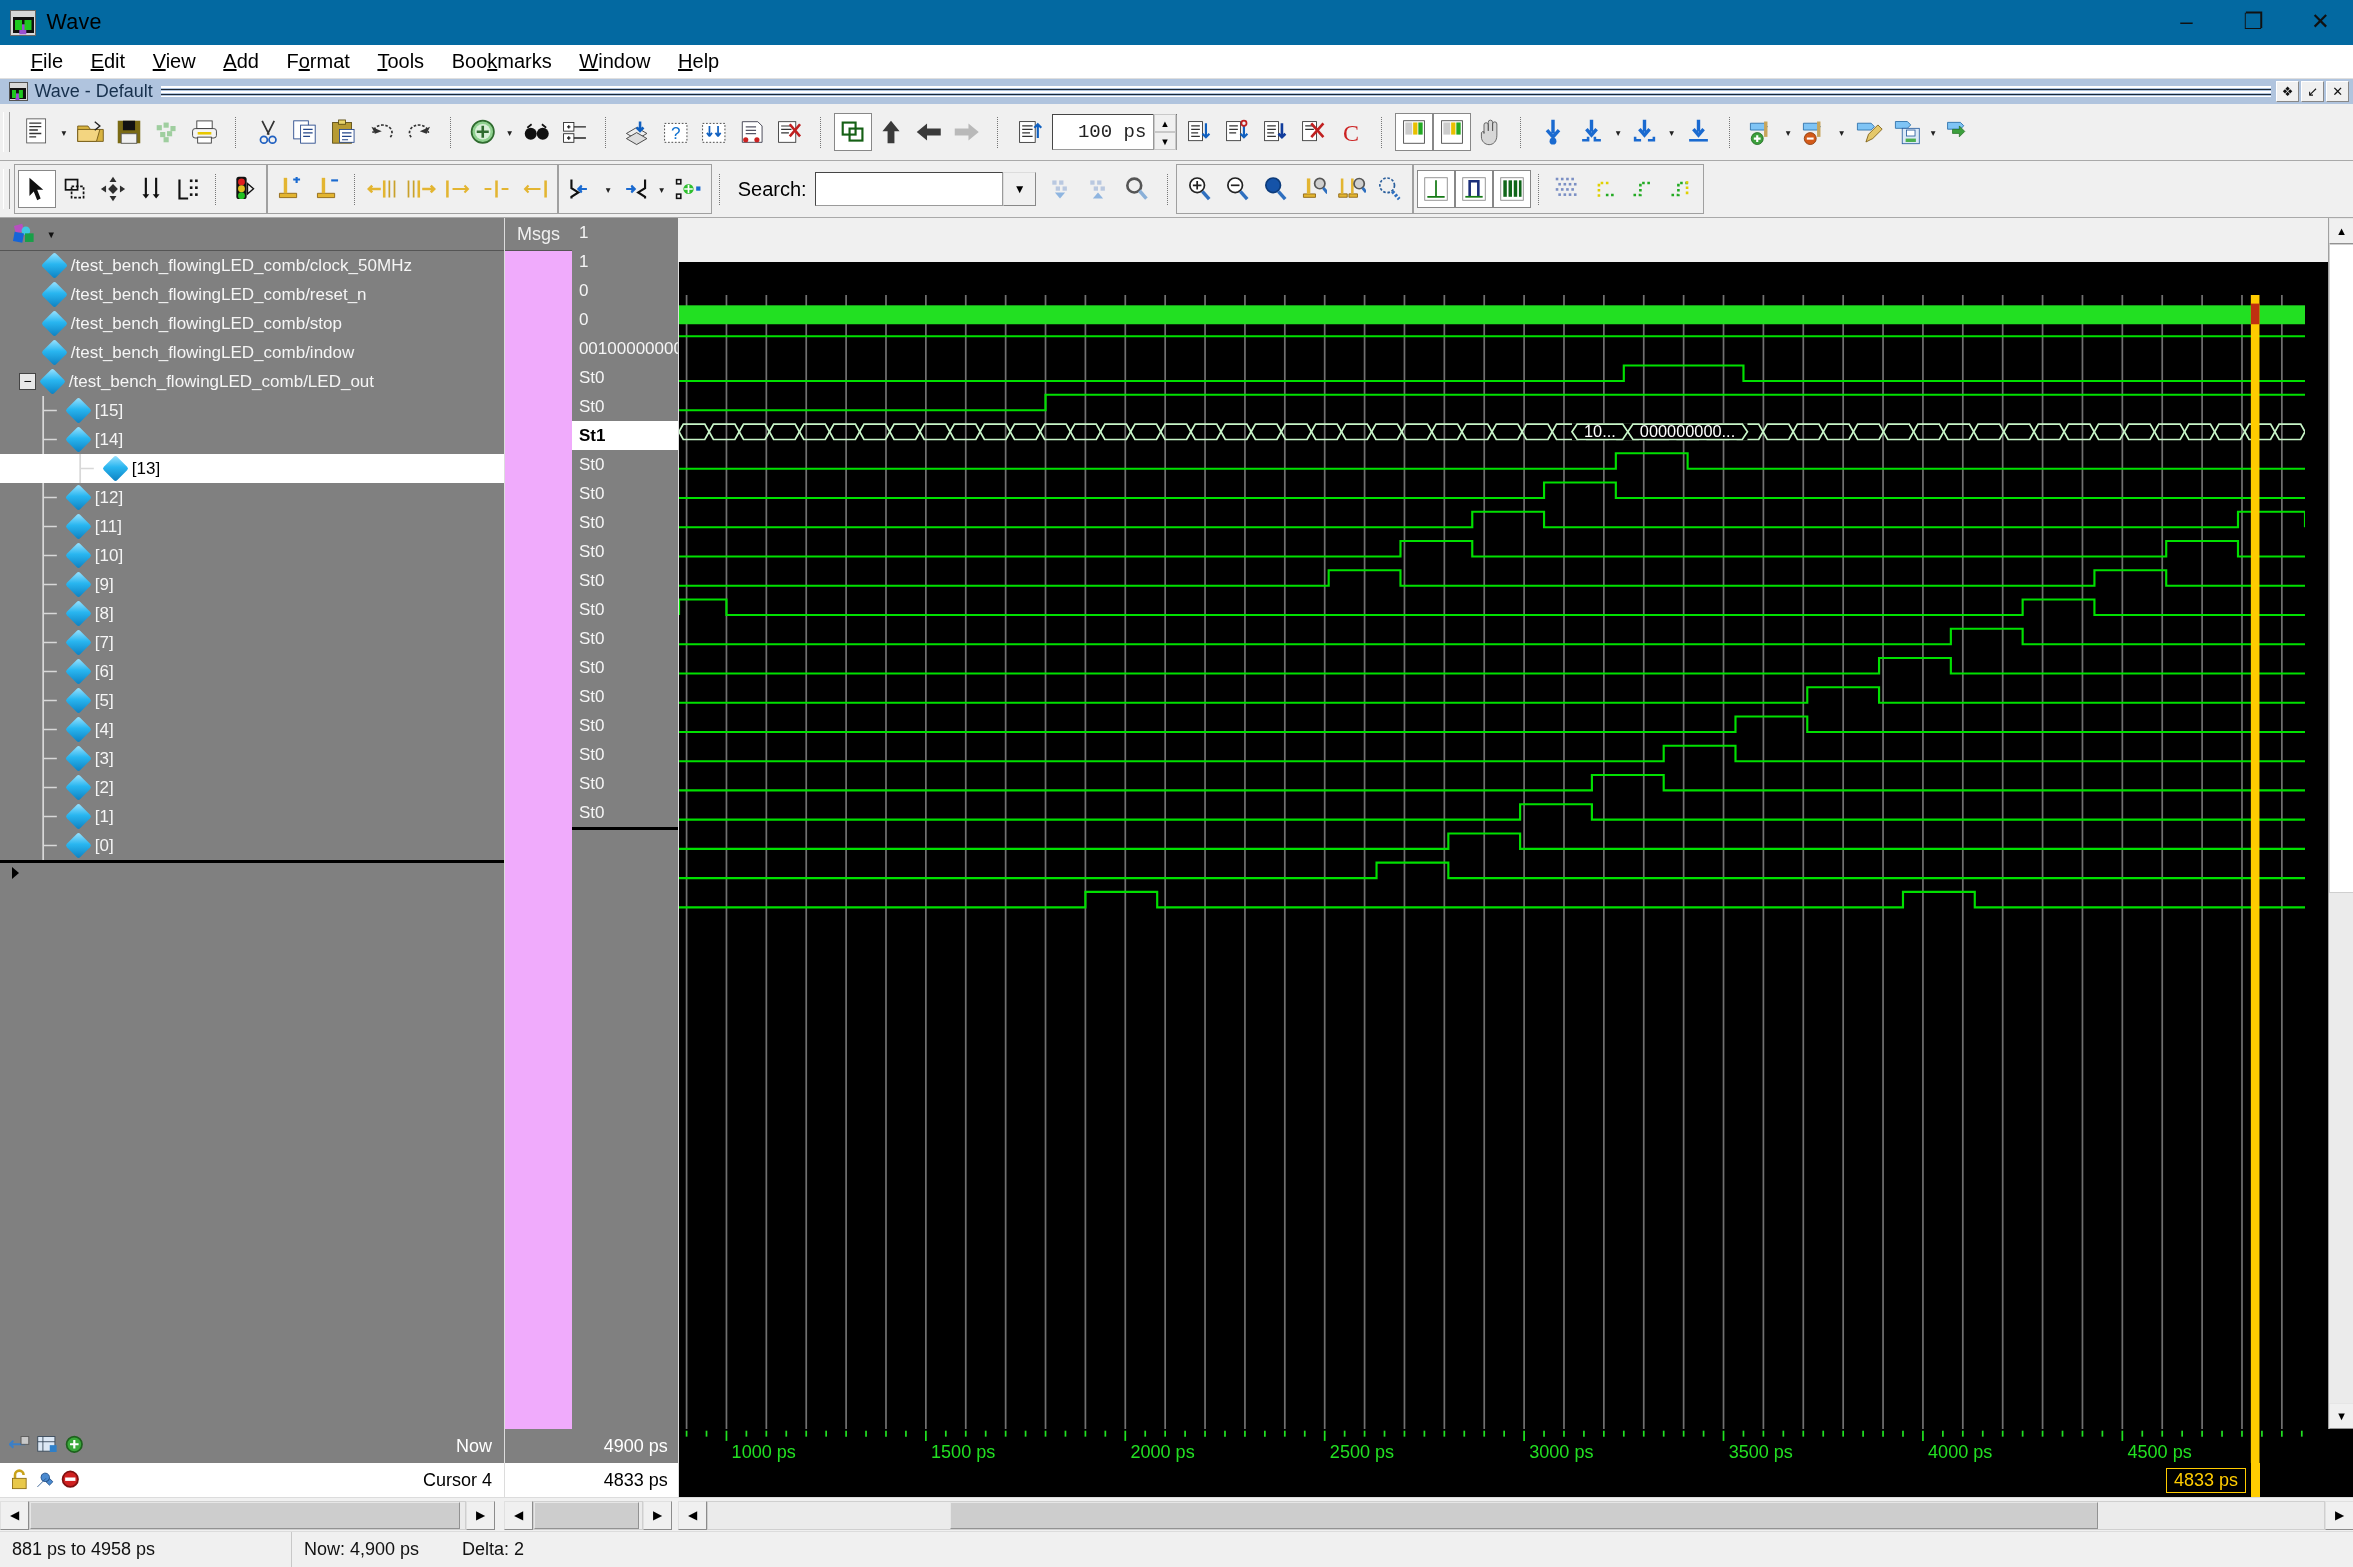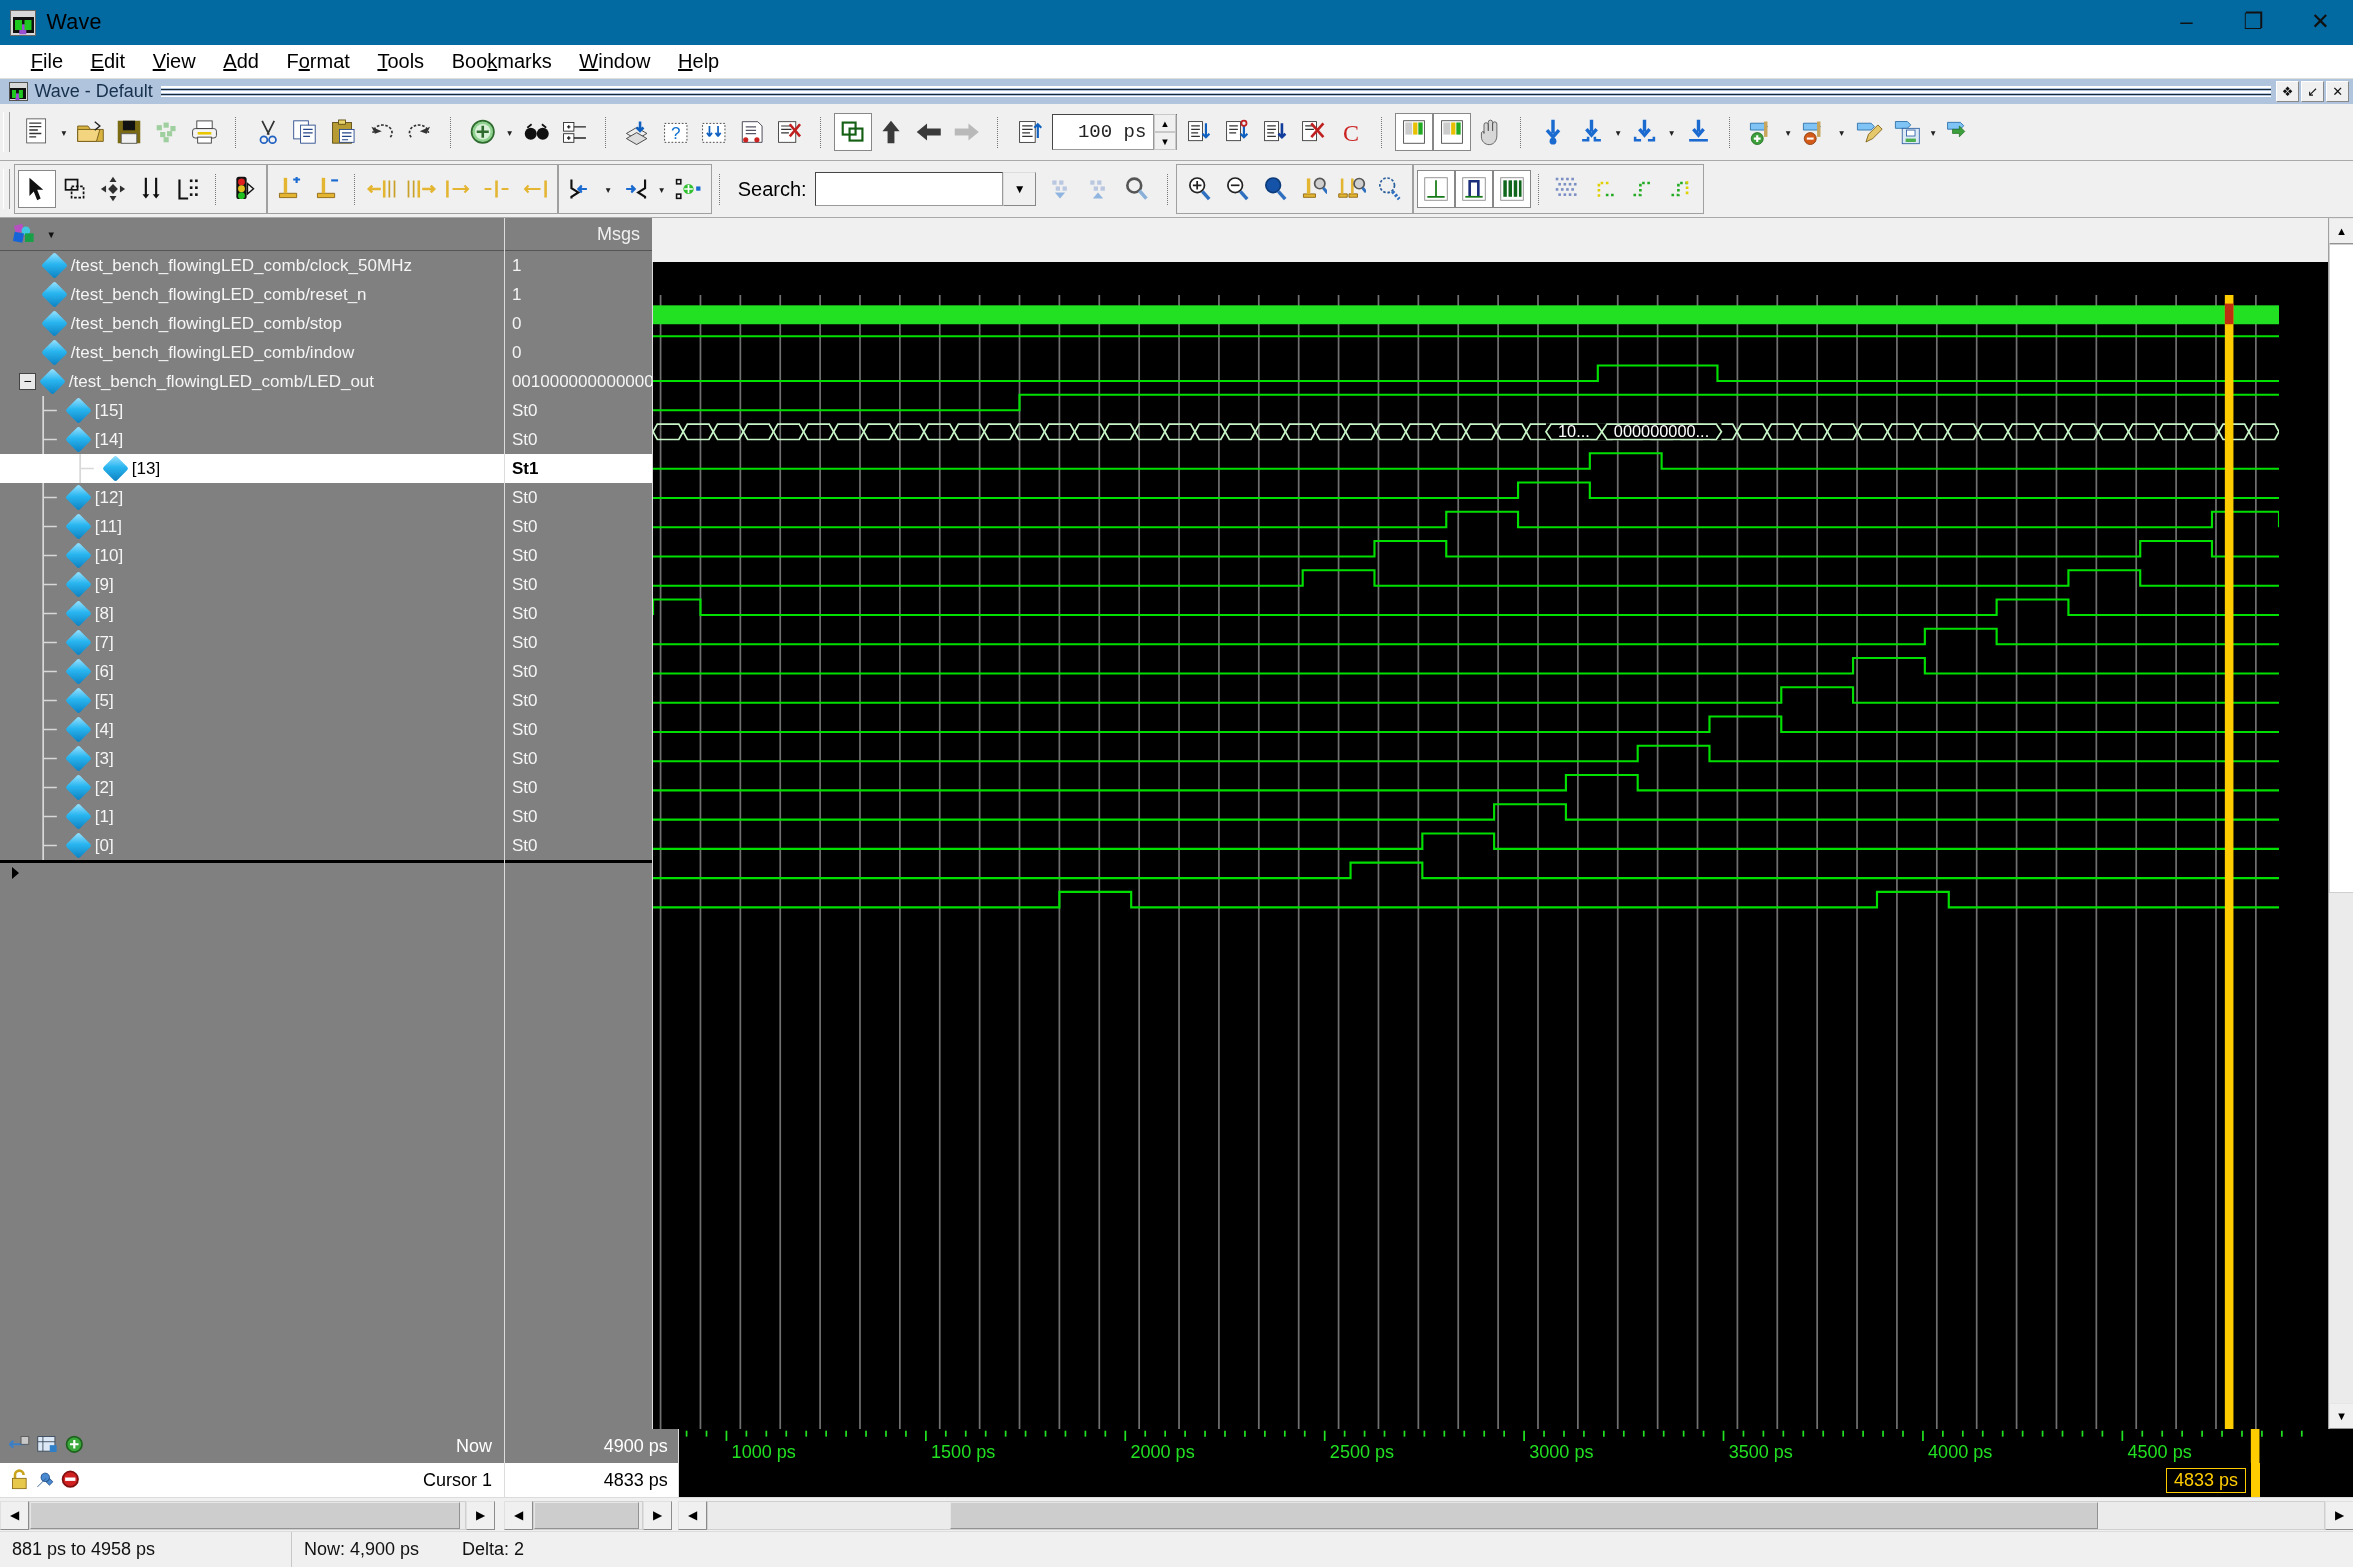--- a/index.html
+++ b/index.html
@@ -161,21 +161,21 @@
     display: flex; align-items: center; justify-content: center;
     font-size: 12px;
   }
 
   
   .main {
     flex: 1 1 auto; display: flex; min-height: 0;
     background: #f0f0f0;
   }
   .pathpane { width: 504px; display: flex; flex-direction: column; background: #808080; }
-  .valpane  { width: 148px; display: flex; flex-direction: column; background: #f0abfc;
+  .valpane  { width: 174px; display: flex; flex-direction: row; background: #f0abfc;
               border-left: 1.7px solid #dcdcdc; }
   .wavepane { flex: 1 1 auto; display: flex; flex-direction: column; min-width: 0;
               border-left: 1.7px solid #dcdcdc; background: #000; margin-top: 44px; }
   .vscroll  { width: 26px; background: #f0f0f0; border-left: 0.9px solid #a0a0a0;
               display: flex; flex-direction: column; }
 
   .paneheader {
     height: 33px; background: #808080; display: flex; align-items: center;
     border-bottom: 0.9px solid #555; padding-left: 12px;
   }
@@ -1384,21 +1384,21 @@
                 <path d="M4 22l10-10M12 6a5 5 0 1 0 6 6l4 4-4 4-4-4a5 5 0 0 0-2-10z" fill="#4a8ad0" stroke="#24528a"></path>
               </svg>
           </span>
           <span>
             <svg width="20.6" height="22.4" viewBox="0 0 24 26">
                 <circle cx="12" cy="13" r="9" fill="#d02020" stroke="#801010" stroke-width="2"></circle>
                 <rect x="6" y="11" width="12" height="4" fill="#fff"></rect>
               </svg>
           </span>
         </span>
-        <span>Cursor 1</span>
+        <span>Cursor 4</span>
       </div>
       <div class="val white">4833 ps</div>
       <div class="rest">
         <div id="cursor-strip" style="position:absolute;inset:0;">
             <div style="position:absolute;left:1572px;top:0;width:8.6px;height:100%;background:#ffcc00;"></div>
             <div style="position:absolute;left:1487px;top:5.2px;border:1.7px solid #ffcc00;color:#ffcc00;background:#000;font-size:18px;padding:0.9px 6.9px;font-family:'Liberation Sans',sans-serif;">4833 ps</div>
           </div>
       </div>
     </div>
 

